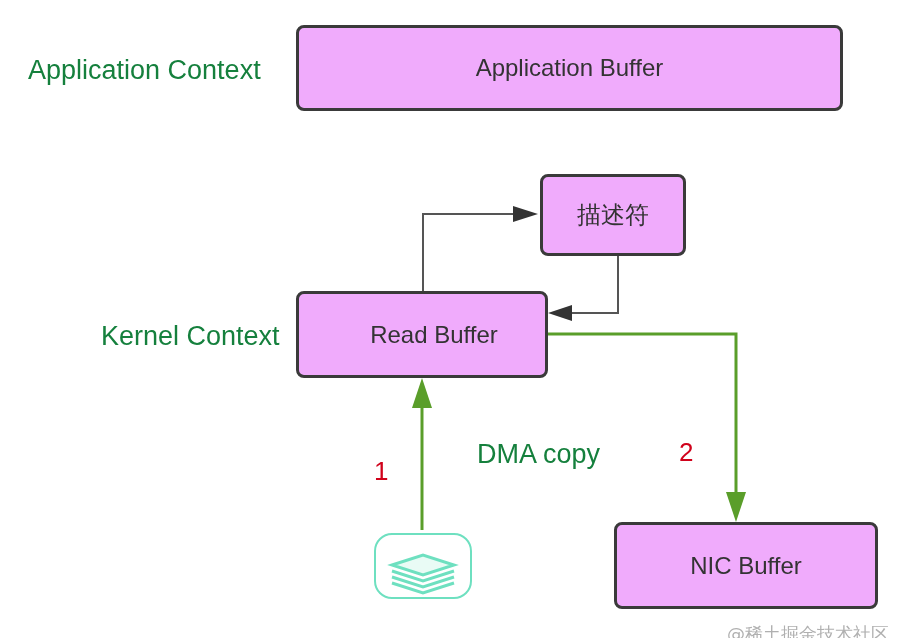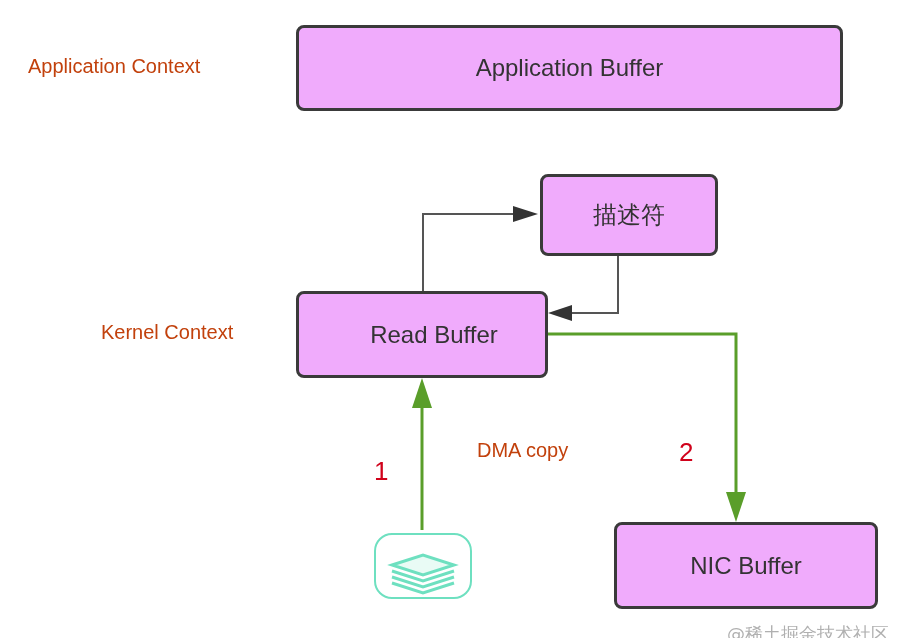--- a/index.html
+++ b/index.html
@@ -1,18 +1,18 @@
 <!DOCTYPE html>
 <html><head>
   <meta charset="utf-8">
   <style>
     html, body { margin: 0; padding: 0; background: #ffffff; }
     body { width: 908px; height: 638px; position: relative; overflow: hidden;
            font-family: "Liberation Sans", "DejaVu Sans", sans-serif; color: #2b2b2b; }
-    .label { position: absolute; font-size: 20px; color: #c2410c; white-space: nowrap; }
+    .label { position: absolute; font-size: 27px; color: #15803d; white-space: nowrap; }
     .box { position: absolute; box-sizing: border-box; border: 3px solid #3a3a3a;
            border-radius: 8px; background: #f0abfc; display: flex; align-items: center;
            justify-content: center; font-size: 24px; color: #333; }
     .num { position: absolute; font-size: 26px; color: #d0021b; font-weight: 400; }
     svg.wires { position: absolute; left: 0; top: 0; }
     .src { position: absolute; box-sizing: border-box; border: 2px solid #6ee0c0;
            border-radius: 18px; background: #fff; }
     .watermark { position: absolute; font-size: 18px; color: #b0b0b0; white-space: nowrap;
                  font-family: "DejaVu Sans", sans-serif; }
   </style>
@@ -37,21 +37,21 @@
 
   <polyline points="546,334 736,334 736,494" fill="none" stroke="#5a9e2a" stroke-width="3"></polyline>
   <path d="M726,492 L736,522 L746,492 z" fill="#5a9e2a"></path>
 </svg>
 
 <div class="label" style="left:28px; top:55px;">Application Context</div>
 <div class="box" style="left:296px; top:25px; width:547px; height:86px;">
   <span>Application Buffer</span>
 </div>
 
-<div class="box" style="left:540px; top:174px; width:178px; height:82px;justify-content:center;">
+<div class="box" style="left:540px; top:174px; width:146px; height:82px;justify-content:center;">
   <span>描述符</span>
 </div>
 
 <div class="label" style="left:56px; top:321px;margin-left:45px;">Kernel Context</div>
 <div class="box" style="left:296px; top:291px; width:252px; height:87px;padding-left:24px;">
   <span>Read Buffer</span>
 </div>
 
 <div class="num" style="left:374px; top:456px;">1</div>
 <div class="label" style="left:477px; top:439px;">DMA copy</div>

